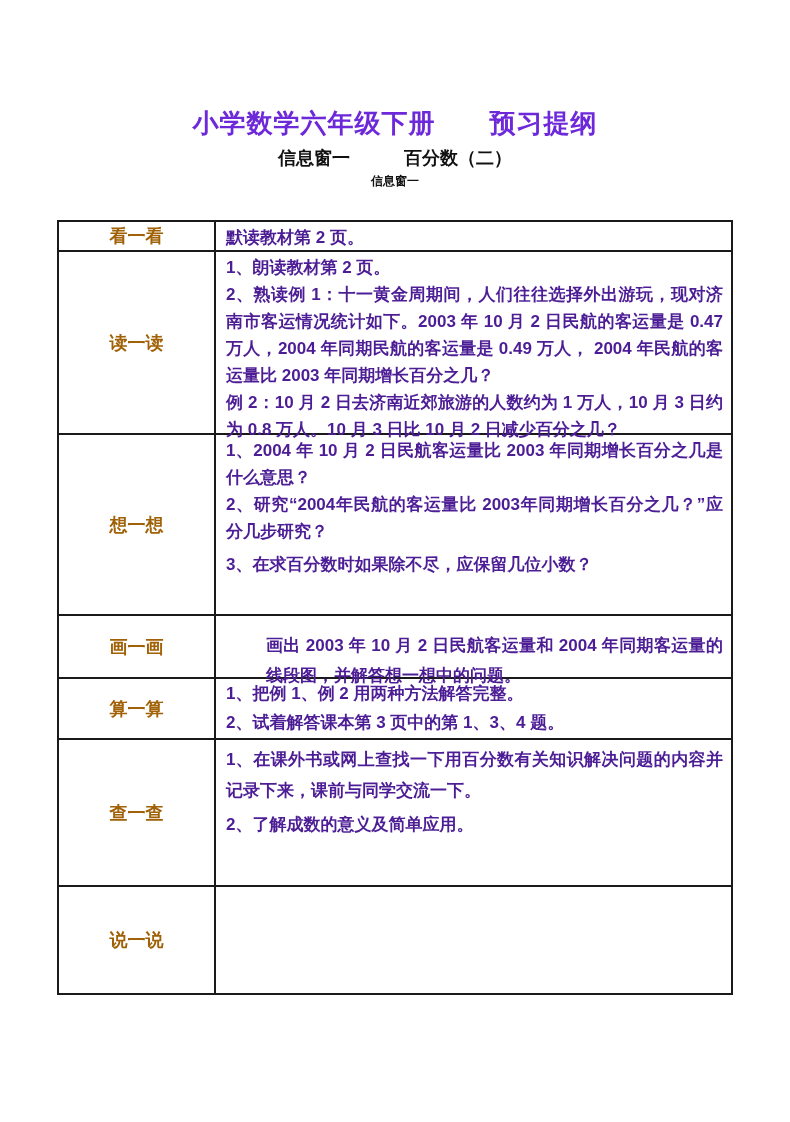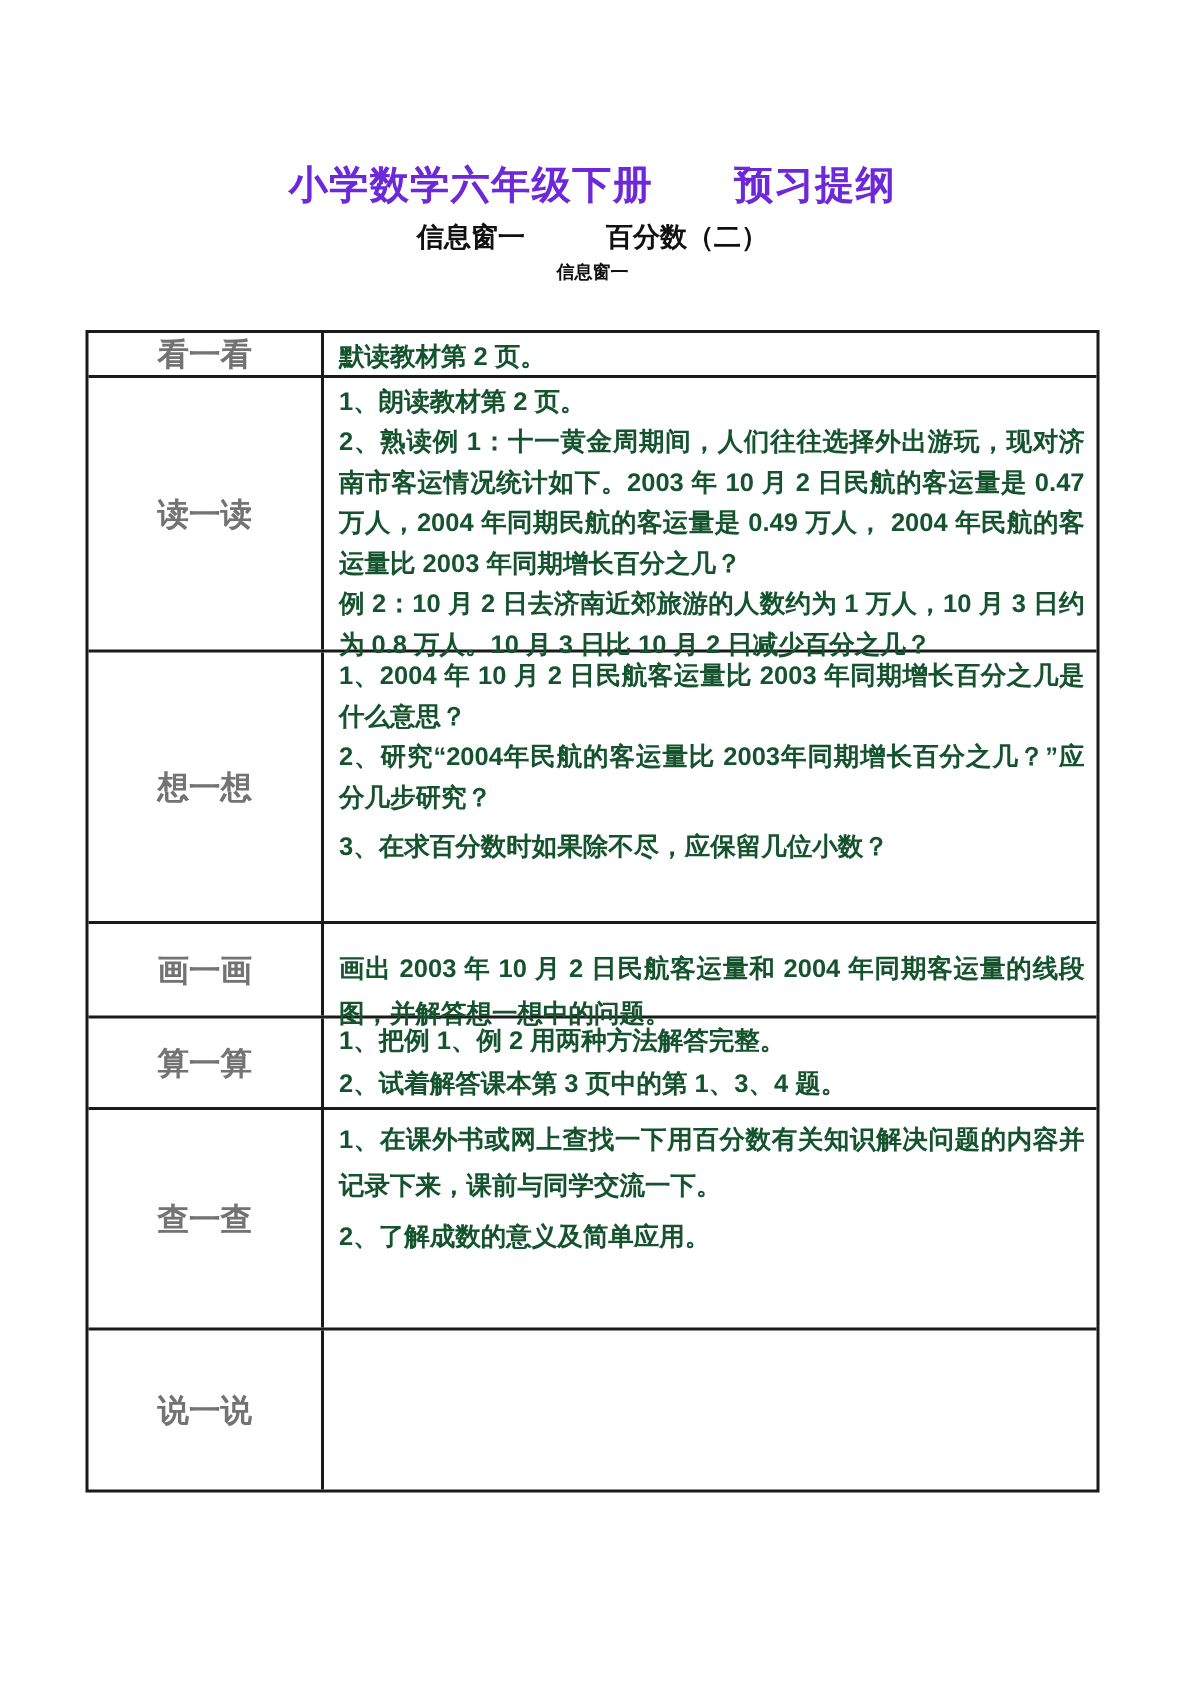--- a/index.html
+++ b/index.html
@@ -32,36 +32,36 @@
     position: absolute; top: 220px; left: 57px; width: 676px;
     border: 2px solid #1a1a1a;
     background: #fff;
   }
   .trow { display: flex; border-bottom: 2px solid #1a1a1a; }
   .trow:last-child { border-bottom: none; }
   .label-cell {
     width: 157px; flex: 0 0 157px;
     border-right: 2px solid #1a1a1a;
     display: flex; align-items: center; justify-content: center;
-    font-size: 21px; font-weight: 700; color: #737373;
+    font-size: 18px; font-weight: 700; color: #a16207;
   }
   .content-cell {
     flex: 1 1 auto;
     padding: 2px 8px 0 10px;
-    font-size: 17px; font-weight: 600; color: #14532d;
+    font-size: 17px; font-weight: 600; color: #4c1d95;
   }
   .content-cell p { text-align: justify; }
 
   
   .r0 { height: 30px; }  .r0 .content-cell p { line-height: 27px; text-align: left; }
   .r1 { height: 183px; } .r1 .content-cell p { line-height: 27px; }
   .r2 { height: 181px; } .r2 .content-cell p { line-height: 27px; }
   .r2 .content-cell p.gap1 { margin-top: 6px; }
   .r2 .content-cell p.gap2 { margin-top: 9px; }
-  .r3 { height: 63px; }  .r3 .content-cell { padding-top: 15px; } .r3 .content-cell p { line-height: 30px; }
+  .r3 { height: 63px; gap: 40px; }  .r3 .content-cell { padding-top: 15px; } .r3 .content-cell p { line-height: 30px; }
   .r4 { height: 61px; }  .r4 .content-cell { padding-top: 0; } .r4 .content-cell p { line-height: 29px; text-align: left; }
   .r5 { height: 147px; } .r5 .content-cell { padding-top: 4px; } .r5 .content-cell p { line-height: 31px; }
   .r5 .content-cell p.gap1 { margin-top: 3px; }
   .r6 { height: 106px; } .r6 .content-cell { padding-top: 4px; } .r6 .content-cell p { line-height: 33px; }
 </style>
 </head>
 <body>
 
 <div class="page">
 

